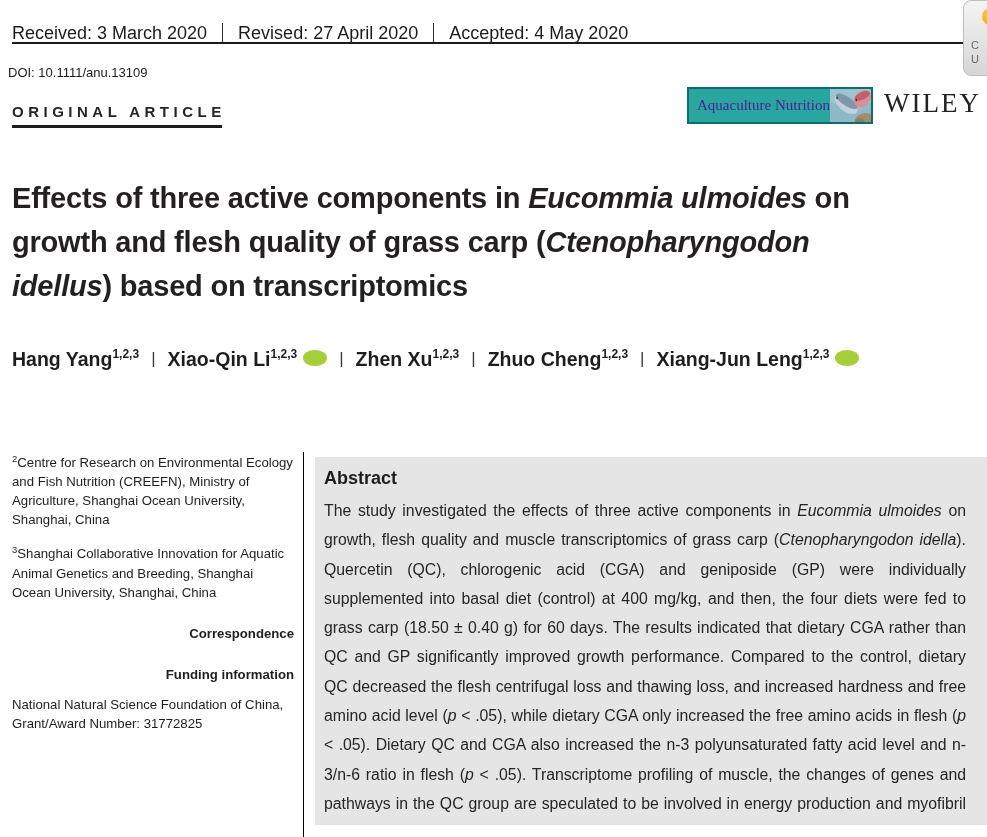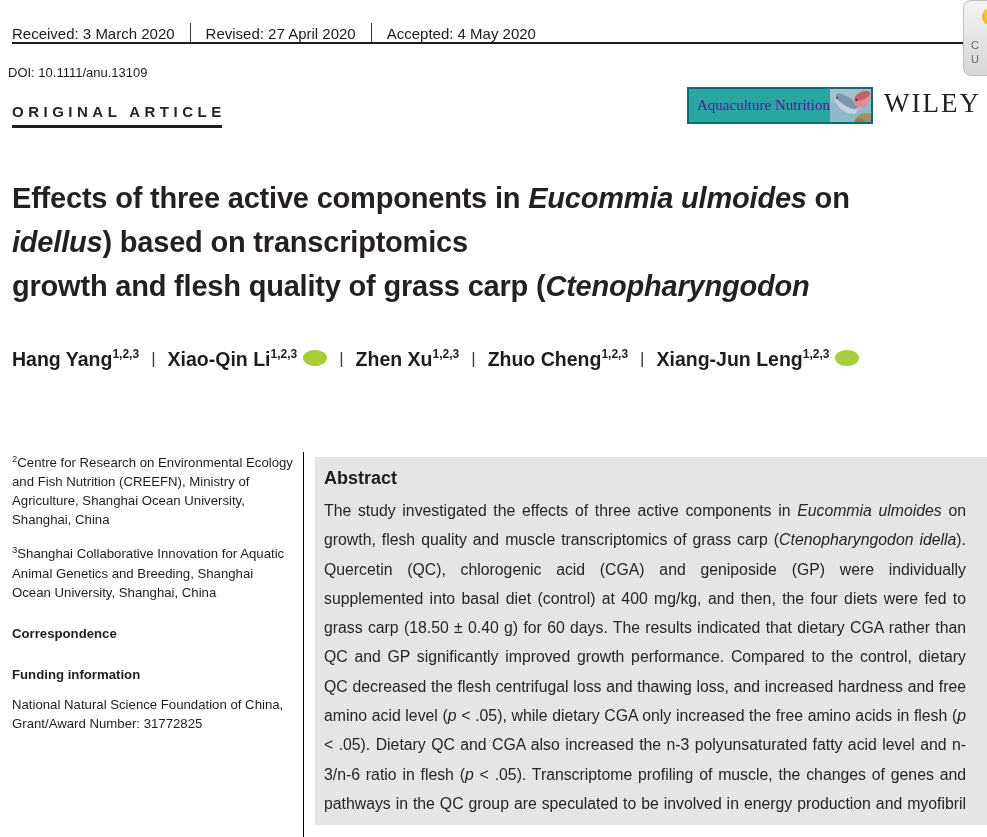--- a/index.html
+++ b/index.html
@@ -10,21 +10,21 @@
     overflow: hidden;
     font-family: "Liberation Sans", sans-serif;
     color: #1b1b1b;
   }
   .abs { position: absolute; }
 
   
   .meta-row {
     left: 12px; top: 23px;
     display: flex; align-items: center;
-    font-size: 15px; color: #1b1b1b;
+    font-size: 18px; color: #1b1b1b;
   }
   .meta-row .vdiv {
     width: 1px; height: 21px; background: #333;
     margin: 0 15px; display: inline-block;
   }
   .top-rule { left: 12px; top: 42px; width: 951px; height: 2px; background: var(--rule-black, #1b1b1b); }
   .doi-line { left: 8px; top: 55px; font-size: 13px; margin-top: 10px; }
 
   
   .badge {
@@ -94,21 +94,21 @@
     padding-left: 24px;
   }
 
   
   .left-col {
     left: 12px; top: 449px; width: 282px;
     font-size: 13.2px; line-height: 19px; color: #1e1e1e;
   }
   .left-col p { margin-bottom: 11px; }
   .left-col sup { font-size: 9.5px; }
-  .sec-heading { font-weight: bold; margin-top: 22px; margin-bottom: 0; }
+  .sec-heading { font-weight: bold; margin-top: 22px; margin-bottom: 0; text-align: right; }
   .col-divider { left: 303px; top: 452px; width: 1px; height: 385px; background: #000; }
 
   
   .abstract-box {
     left: 315px; top: 457px; width: 672px; height: 368px;
     background: var(--abstract-bg, #e5e5e5);
     padding: 11px 21px 0 9px;
     overflow: hidden;
   }
   .abstract-heading { font-size: 18px; font-weight: bold; color: #1d1d1d; margin-bottom: 7px; }
@@ -160,22 +160,22 @@
 
     <ellipse cx="62" cy="33" rx="19" ry="9" fill="#a08f6c"></ellipse>
     <ellipse cx="52" cy="34" rx="9" ry="5" fill="#8d7c5c"></ellipse>
   </svg>
 </div>
 
 <div class="abs wiley-logo">WILEY</div>
 
 <div class="abs title">
   <div class="t-line"><span>Effects of three active components in </span><span class="it">Eucommia ulmoides</span><span> on</span></div>
+  <div class="t-line"><span>growth and flesh quality of grass carp (</span><span class="it">Ctenopharyngodon</span></div>
   <div class="t-line"><span class="it">idellus</span><span>) based on transcriptomics</span></div>
-  <div class="t-line"><span>growth and flesh quality of grass carp (</span><span class="it">Ctenopharyngodon</span></div>
 </div>
 
 <div class="abs authors">
   <span><span>Hang Yang</span><sup>1,2,3</sup></span>
   <span class="author-sep">|</span>
   <span><span>Xiao-Qin Li</span><sup>1,2,3</sup><span class="orcid">iD</span></span>
   <span class="author-sep">|</span>
   <span><span>Zhen Xu</span><sup>1,2,3</sup></span>
   <span class="author-sep">|</span>
   <span><span>Zhuo Cheng</span><sup>1,2,3</sup></span>

